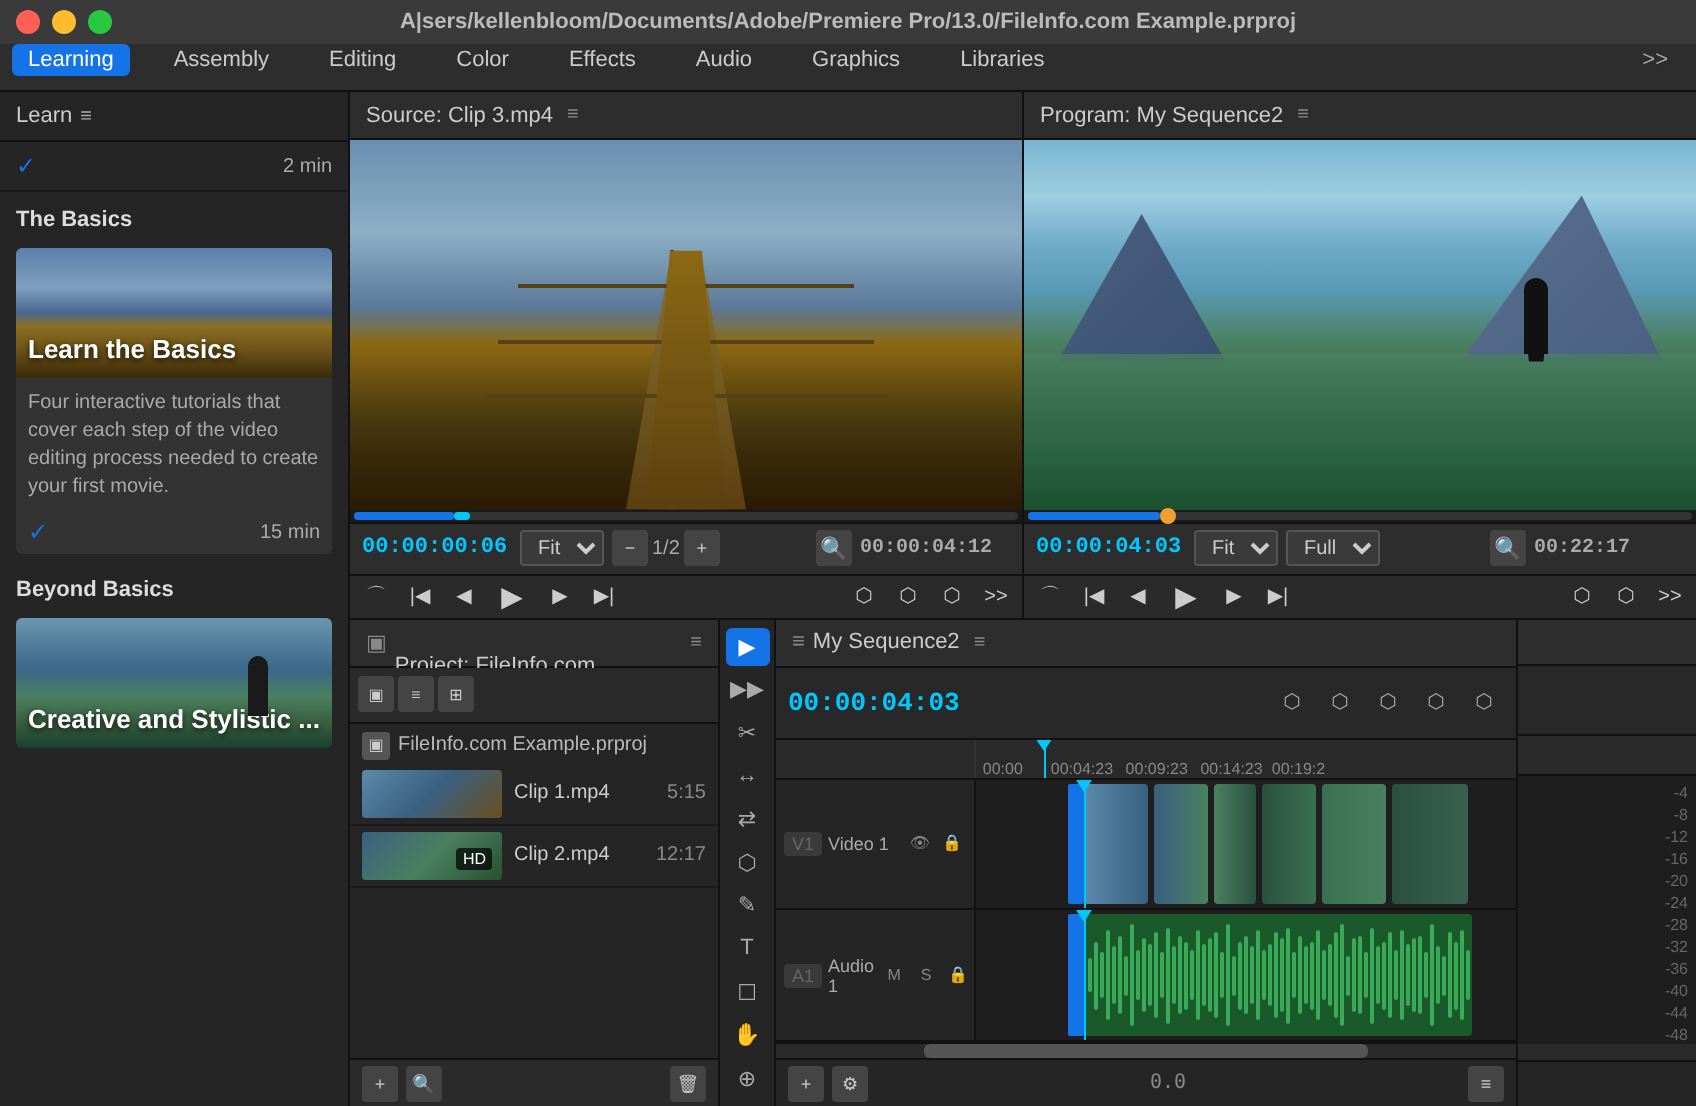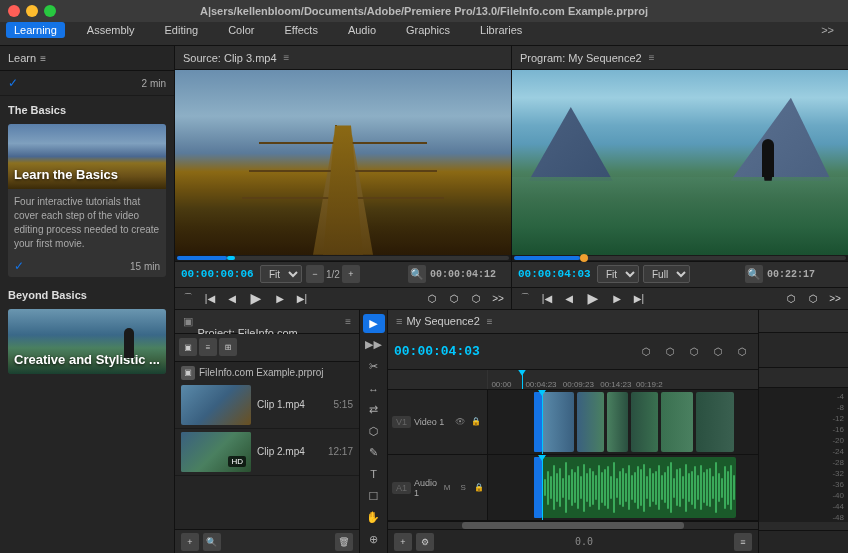--- a/index.html
+++ b/index.html
@@ -367,21 +367,21 @@
     .proj-icon {
       width: 14px; height: 14px;
       background: #555;
       border-radius: 2px;
       flex-shrink: 0;
       display: flex; align-items: center; justify-content: center;
       font-size: 8px;
     }
 
     .clip-thumb {
-      width: 70px; height: 40px;
+      width: 70px; height: 24px;
       background: #444;
       border-radius: 2px;
       overflow: hidden;
       flex-shrink: 0;
       position: relative;
     }
     .clip-row {
       display: flex;
       align-items: center;
       padding: 3px 6px;

